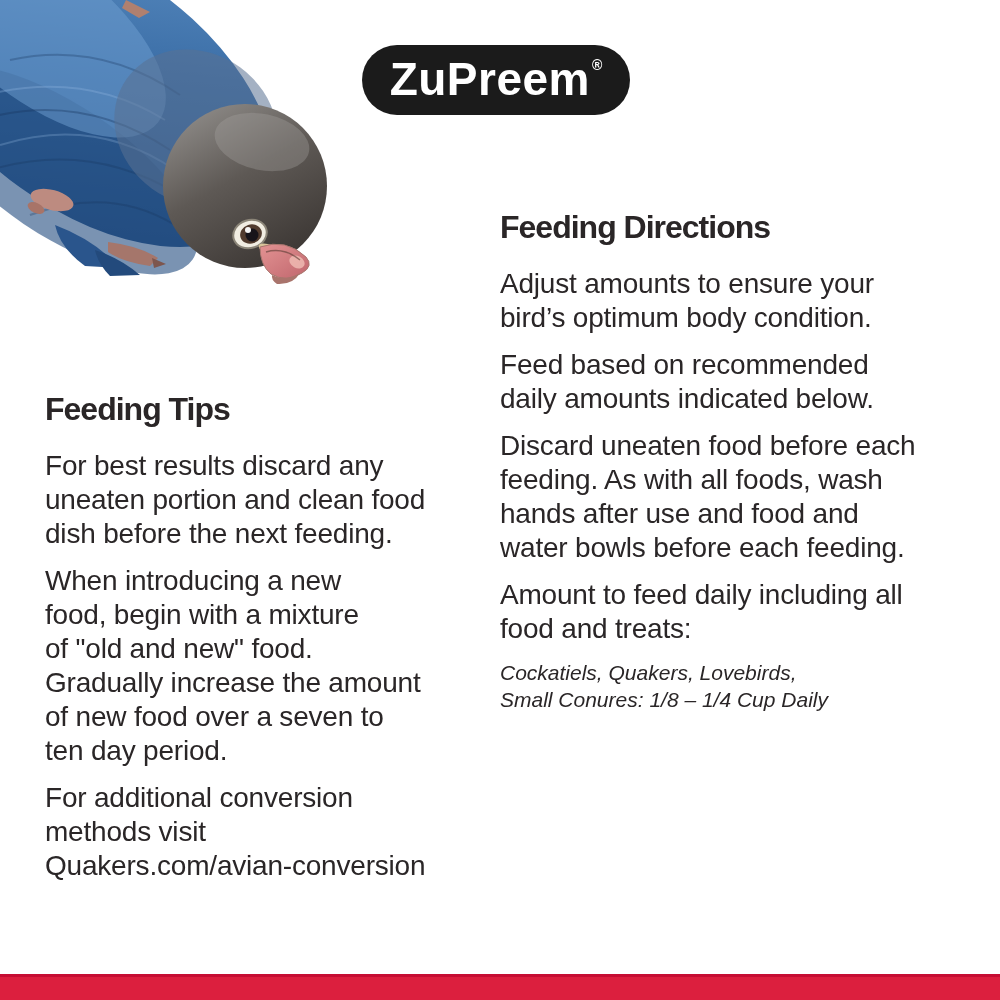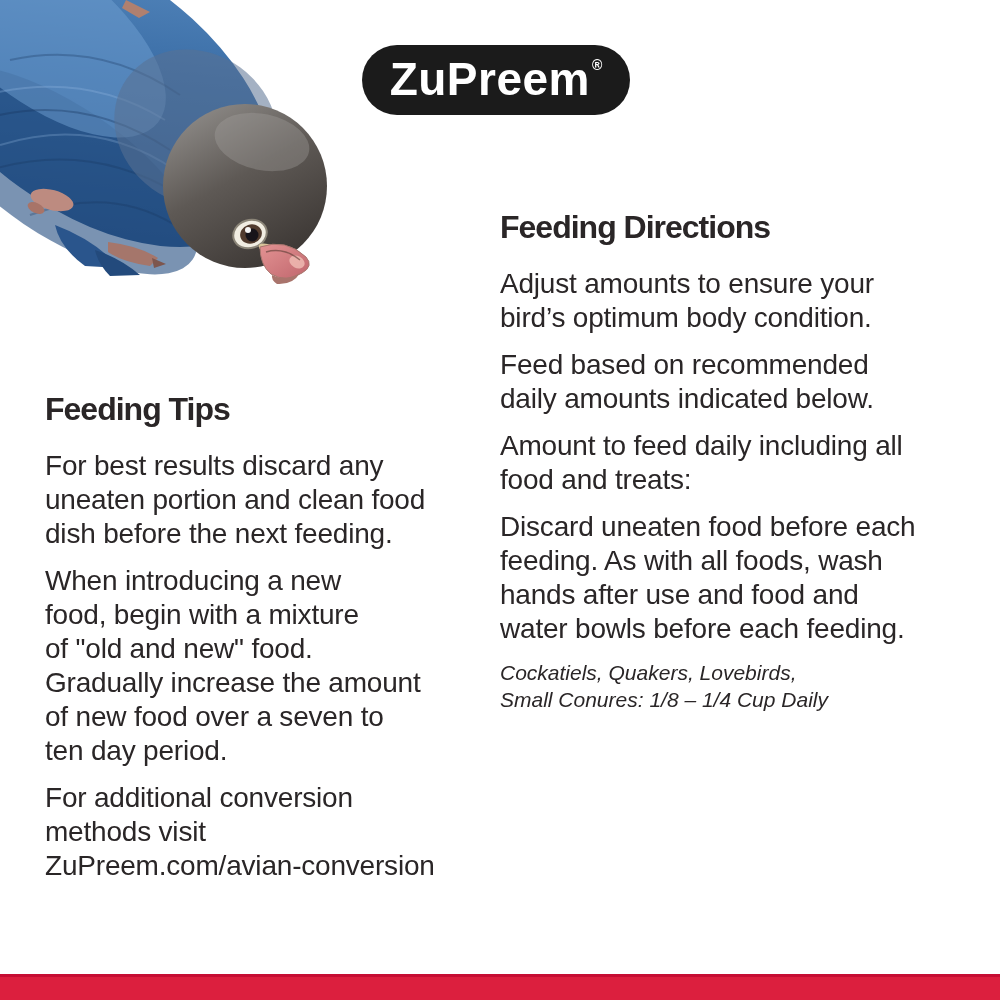--- a/index.html
+++ b/index.html
@@ -134,34 +134,34 @@
 uneaten portion and clean food
 dish before the next feeding.</p>
     <p>When introducing a new
 food, begin with a mixture
 of "old and new" food.
 Gradually increase the amount
 of new food over a seven to
 ten day period.</p>
     <p>For additional conversion
 methods visit
-ZuPreem.com/avian-conversion</p>
+Quakers.com/avian-conversion</p>
   </section>
 
   <section class="col col-right">
     <h2>Feeding Directions</h2>
     <p>Adjust amounts to ensure your
 bird’s optimum body condition.</p>
     <p>Feed based on recommended
 daily amounts indicated below.</p>
-    <p>Amount to feed daily including all
-food and treats:</p>
     <p>Discard uneaten food before each
 feeding. As with all foods, wash
 hands after use and food and
 water bowls before each feeding.</p>
+    <p>Amount to feed daily including all
+food and treats:</p>
     <div class="small-print">Cockatiels, Quakers, Lovebirds,
 Small Conures: 1/8 – 1/4 Cup Daily</div>
   </section>
 
   <div class="footer-stripe"></div>
 
 </div>
 
 </body></html>

